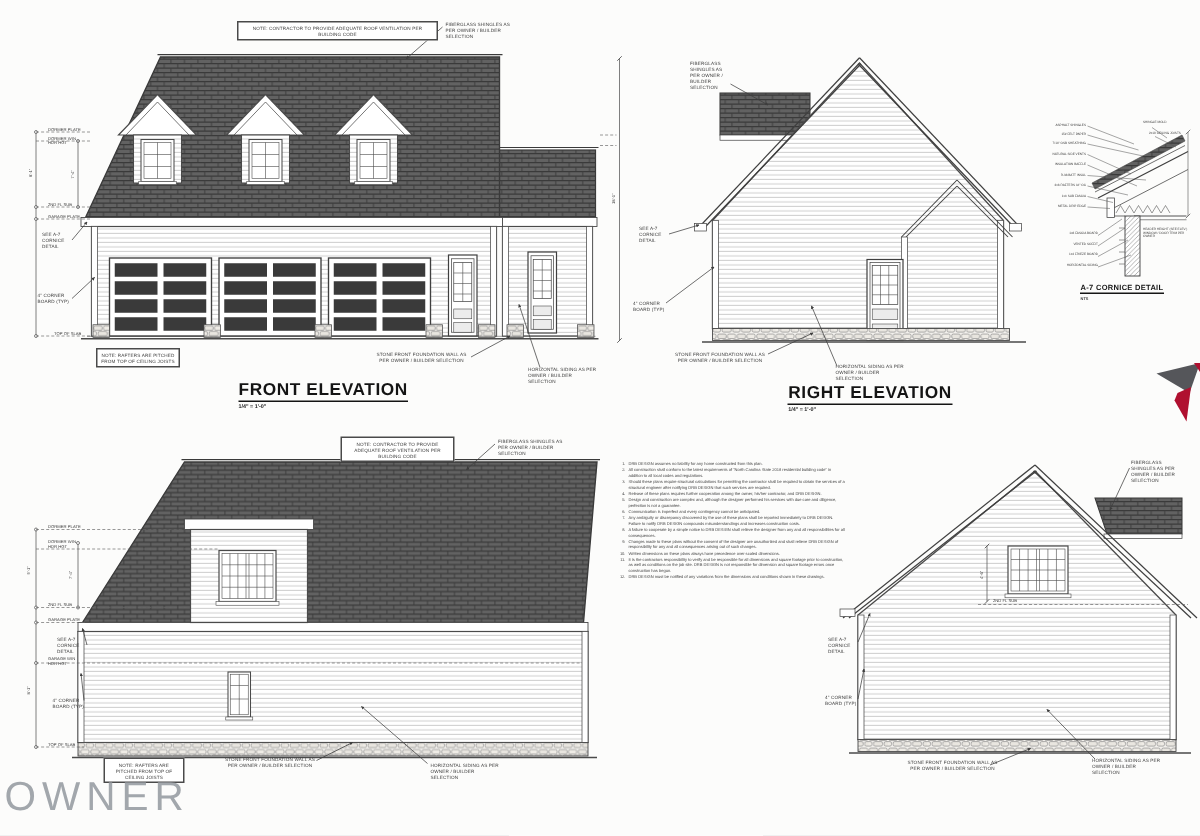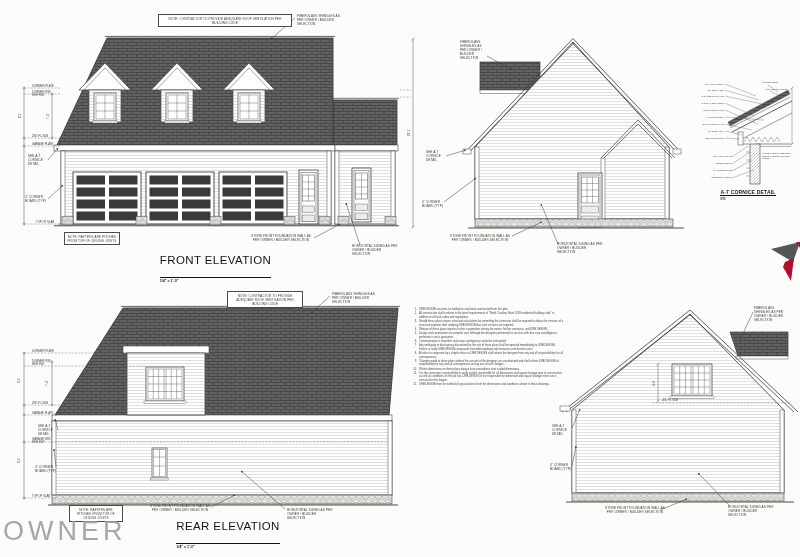--- a/index.html
+++ b/index.html
@@ -6,22 +6,22 @@
   .sheet{position:relative;width:800px;height:557px;background:#fcfcfb;overflow:hidden;
          font-family:"Liberation Sans",sans-serif;color:#3a3a3a}
   .sec{position:absolute}
   .sec svg{position:absolute;left:0;top:0;display:block}
   .lbl{position:absolute;font-size:3.1px;line-height:1.3;color:#3d3d3d;letter-spacing:.1px}
   .lbl.c{text-align:center}
   .box{border:0.6px solid #4a4a4a;background:#fff;padding:1.5px 2px;text-align:center}
   .mark{position:absolute;font-size:2.8px;line-height:1.15;color:#3d3d3d}
   .etitle-wrap{position:absolute;text-align:center}
   .tblock{display:inline-block;text-align:left}
-  .etitle{display:inline-block;font-weight:normal;font-size:11.5px;letter-spacing:.4px;color:#141414;
-          border-bottom:1.2px solid #141414;padding-bottom:11px}
+  .etitle{display:inline-block;font-weight:bold;font-size:11.5px;letter-spacing:.4px;color:#141414;
+          border-bottom:1.2px solid #141414;padding-bottom:1px}
   .escale{font-size:3.6px;font-weight:bold;color:#222;margin-top:1px}
   .notes{position:absolute;left:412px;top:308px;width:152px;font-size:2.7px;line-height:1.25;color:#474747}
   .note-row{display:flex;margin-bottom:1px}
   .nn{flex:none;width:5px;text-align:right;padding-right:2px}
   .nt{flex:1}
   .wm{position:absolute;left:3px;top:516px;font-size:27px;letter-spacing:4px;color:#999ea4;opacity:.9}
   .tiny{font-size:2.1px;line-height:1.25;color:#444;position:absolute}
   .ctitle{position:absolute;text-align:center;width:100%}
   .ctitle .t{display:inline-block;font-weight:bold;font-size:5px;color:#161616;border-bottom:.7px solid #161616;letter-spacing:.2px}
   .ctitle .s{font-size:2.6px;font-weight:bold;text-align:left}
@@ -226,20 +226,26 @@
         <path d="M44,196 L76,172" marker-end="url(#arw)"></path>
         <path d="M112,230 L142,216" marker-end="url(#arw)"></path>
         <path d="M158,238 L141,198" marker-end="url(#arw)"></path>
       </g>
     </svg>
     <div class="lbl" style="left:60px;top:34px;width:28px">FIBERGLASS SHINGLES AS PER OWNER / BUILDER SELECTION</div>
     <div class="lbl" style="left:26px;top:144px;width:20px">SEE A-7 CORNICE DETAIL</div>
     <div class="lbl" style="left:22px;top:194px;width:22px">4" CORNER BOARD (TYP)</div>
     <div class="lbl c" style="left:48px;top:228px;width:64px">STONE FRONT FOUNDATION WALL AS PER OWNER / BUILDER SELECTION</div>
     <div class="lbl" style="left:157px;top:236px;width:46px">HORIZONTAL SIDING AS PER OWNER / BUILDER SELECTION</div>
+    <div class="etitle-wrap" style="left:110px;top:246px;width:140px">
+      <div class="tblock">
+        <div class="etitle">RIGHT ELEVATION</div>
+        <div class="escale">1/4" = 1'-0"</div>
+      </div>
+    </div>
   </div>
 
   <div class="sec" style="left:698px;top:80px;width:100px;height:120px">
     <svg width="100" height="120" viewBox="0 0 100 120">
       <polygon points="30,42 90,10 92,14 32,46" fill="url(#shingle)" stroke="#444" stroke-width="0.4"></polygon>
       <g stroke="#3f3f3f" fill="none">
         <line x1="32" y1="48" x2="92" y2="17" stroke-width="0.5"></line>
         <line x1="34" y1="52" x2="94" y2="21" stroke-width="0.8"></line>
         <line x1="40" y1="61" x2="94" y2="33" stroke-width="0.5"></line>
       </g>
@@ -371,26 +377,20 @@
     <div class="mark" style="left:24px;top:77px;width:24px">DORMER WIN HDR HGT</div>
     <div class="mark" style="left:24px;top:118.5px;width:32px">2ND FL SUB</div>
     <div class="mark" style="left:24px;top:128.5px;width:32px">GARAGE PLATE</div>
     <div class="lbl" style="left:30px;top:141px;width:20px">SEE A-7 CORNICE DETAIL</div>
     <div class="mark" style="left:24px;top:155px;width:24px">GARAGE WIN HDR HGT</div>
     <div class="lbl" style="left:27px;top:182px;width:22px">4" CORNER BOARD (TYP)</div>
     <div class="mark" style="left:24px;top:211.5px;width:32px">TOP OF SLAB</div>
     <div class="lbl box" style="left:61px;top:222px;width:48px">NOTE: RAFTERS ARE PITCHED FROM TOP OF CEILING JOISTS</div>
     <div class="lbl c" style="left:140px;top:221px;width:64px">STONE FRONT FOUNDATION WALL AS PER OWNER / BUILDER SELECTION</div>
     <div class="lbl" style="left:279px;top:225px;width:46px">HORIZONTAL SIDING AS PER OWNER / BUILDER SELECTION</div>
-    <div class="etitle-wrap" style="left:150px;top:233px;width:140px">
-      <div class="tblock">
-        <div class="etitle">REAR ELEVATION</div>
-        <div class="escale">1/4" = 1'-0"</div>
-      </div>
-    </div>
   </div>
 
   <div class="sec" style="left:540px;top:298px;width:260px;height:259px">
     <svg width="260" height="259" viewBox="0 0 260 259">
       <polygon points="190,34 248,34 248,58 198,58" fill="url(#shingle)" stroke="#3a3a3a" stroke-width="0.7"></polygon>
       <rect x="196" y="58" width="52" height="3" fill="#fff" stroke="#4a4a4a" stroke-width="0.5"></rect>
       <polygon points="32,195 32,112 150,16 244,112 244,195" fill="url(#siding)" stroke="#4a4a4a" stroke-width="0.9"></polygon>
       <g stroke="#3f3f3f" stroke-width="0.8" fill="none">
         <line x1="22" y1="114" x2="150" y2="12"></line>
           <line x1="150" y1="12" x2="258" y2="114"></line>

